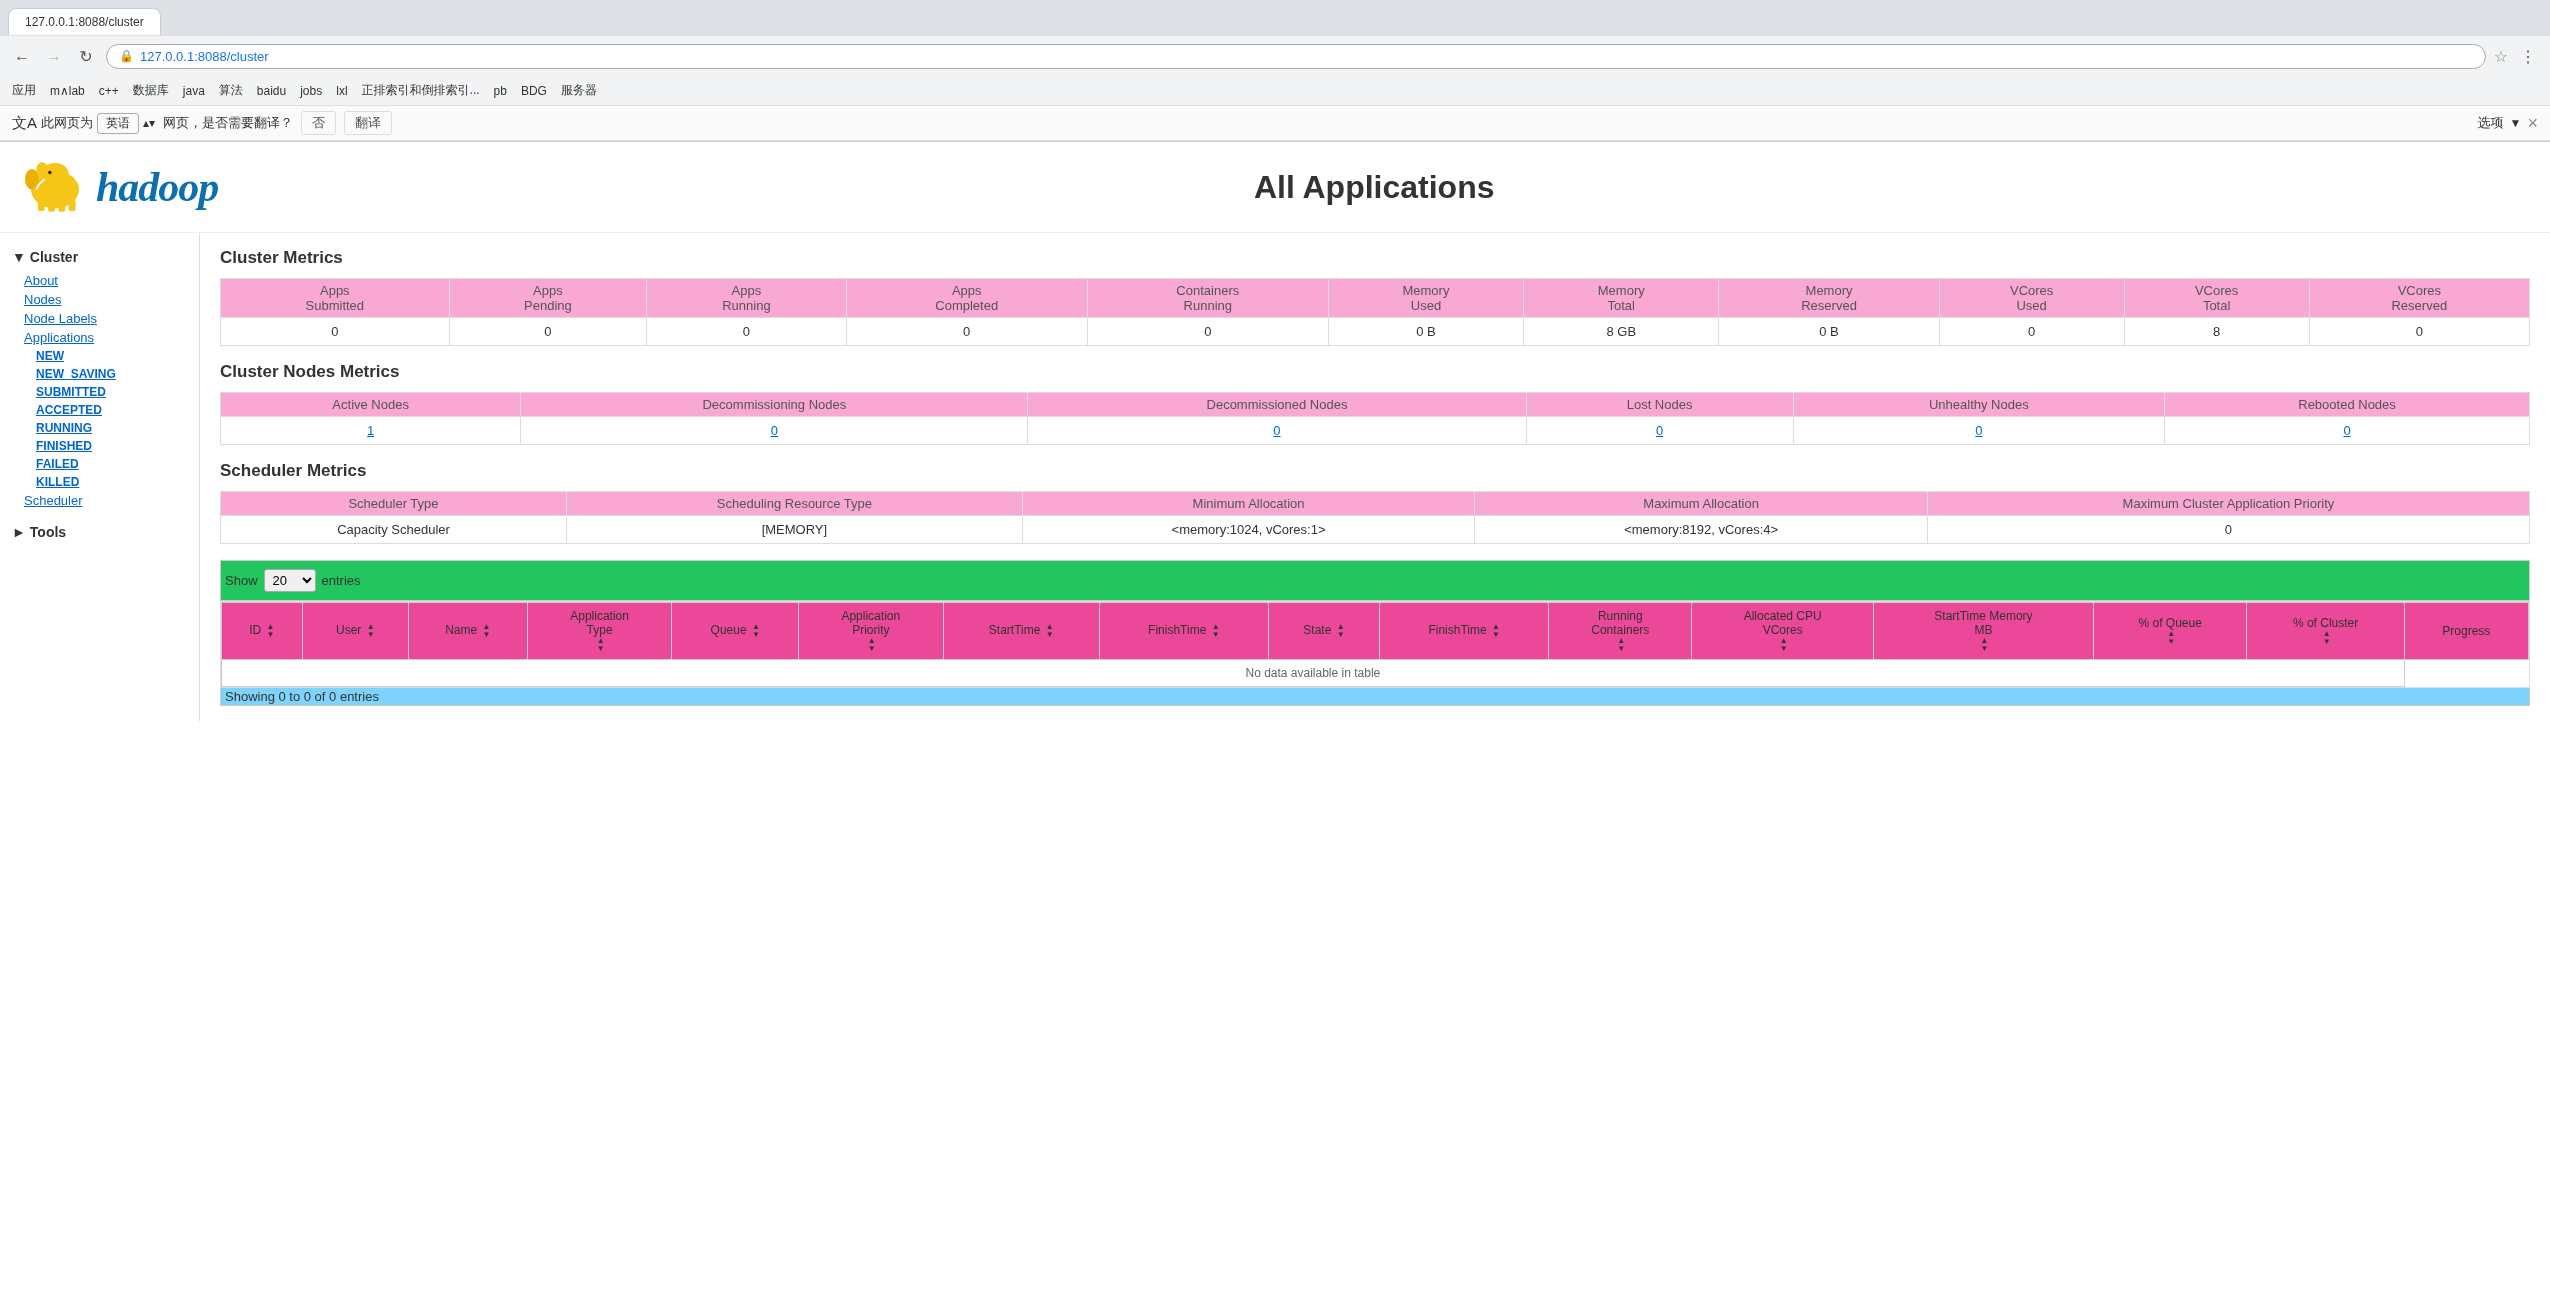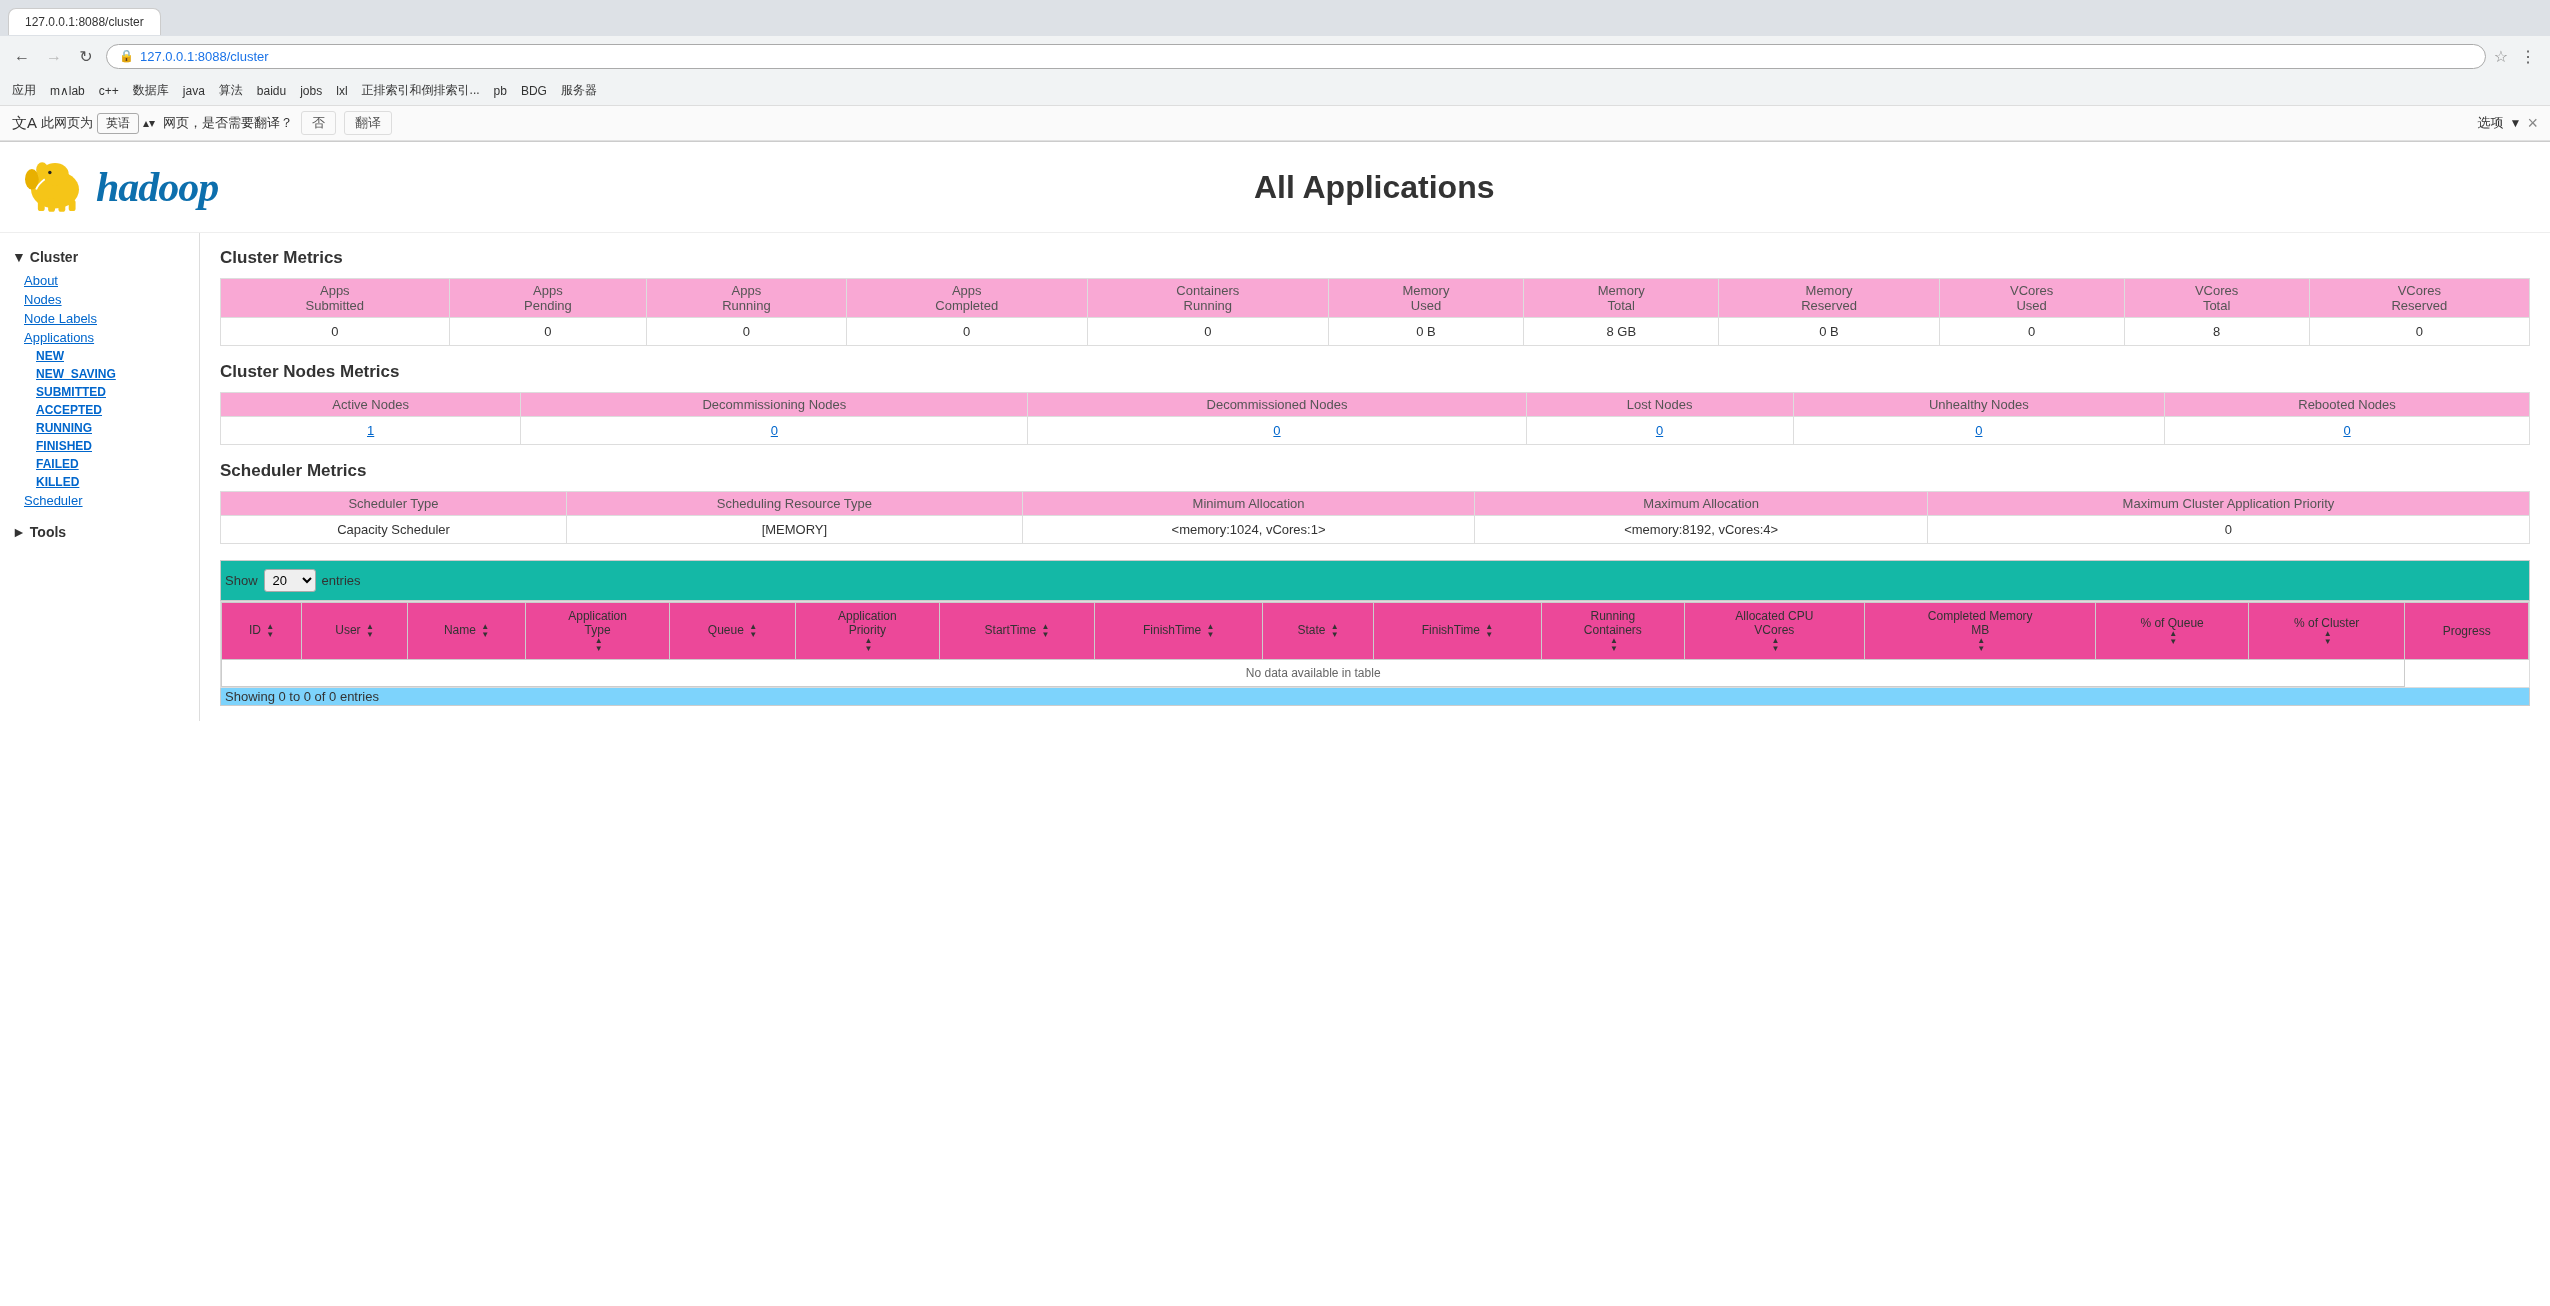--- a/index.html
+++ b/index.html
@@ -44,21 +44,21 @@
     
     .content-area { flex: 1; padding: 15px 20px; overflow-x: auto; }
     .section-title { font-size: 17px; font-weight: bold; margin-bottom: 10px; color: #333; }
 
     
     .metrics-table { width: 100%; border-collapse: collapse; margin-bottom: 16px; font-size: 13px; }
     .metrics-table th { background: #f9a8d4; border: 1px solid #ddd; padding: 4px 10px; text-align: center; font-weight: normal; color: #555; }
     .metrics-table td { border: 1px solid #ddd; padding: 6px 10px; text-align: center; }
 
     
-    .show-entries { display: flex; align-items: center; gap: 6px; padding: 8px 4px; font-size: 13px; background: #14b8a6; border: 1px solid #ccc; margin-bottom: 0; }
+    .show-entries { display: flex; align-items: center; gap: 6px; padding: 8px 4px; font-size: 13px; background: #22c55e; border: 1px solid #ccc; margin-bottom: 0; }
     .show-entries select { padding: 2px 4px; font-size: 13px; border: 1px solid #aaa; border-radius: 3px; }
 
     
     .app-table-wrapper { overflow-x: auto; border: 1px solid #ddd; }
     .app-table { width: 100%; border-collapse: collapse; font-size: 12px; min-width: 1000px; }
     .app-table th { background: #ec4899; border: 1px solid #ccc; padding: 6px 8px; text-align: center; font-weight: normal; cursor: pointer; white-space: nowrap; }
     .app-table th .sort-arrows { display: inline-flex; flex-direction: column; font-size: 8px; vertical-align: middle; margin-left: 2px; line-height: 1; }
     .app-table td { border: 1px solid #ccc; padding: 6px 8px; text-align: center; }
     .no-data { text-align: center; padding: 12px; color: #666; background: #fff; }
     .showing-text { padding: 1px 4px; font-size: 13px; background: #7dd3fc; border: 1px solid #ccc; border-top: none; }
@@ -331,21 +331,21 @@
               </th>
               <th>
                 <div class="th-multi">
                   <span>Allocated CPU</span>
                   <span>VCores</span>
                   <span class="sort-arrows">▲<br>▼</span>
                 </div>
               </th>
               <th>
                 <div class="th-multi">
-                  <span>Completed Memory</span>
+                  <span>StartTime Memory</span>
                   <span>MB</span>
                   <span class="sort-arrows">▲<br>▼</span>
                 </div>
               </th>
               <th>
                 <div class="th-multi">
                   <span>% of Queue</span>
                   <span class="sort-arrows">▲<br>▼</span>
                 </div>
               </th>

